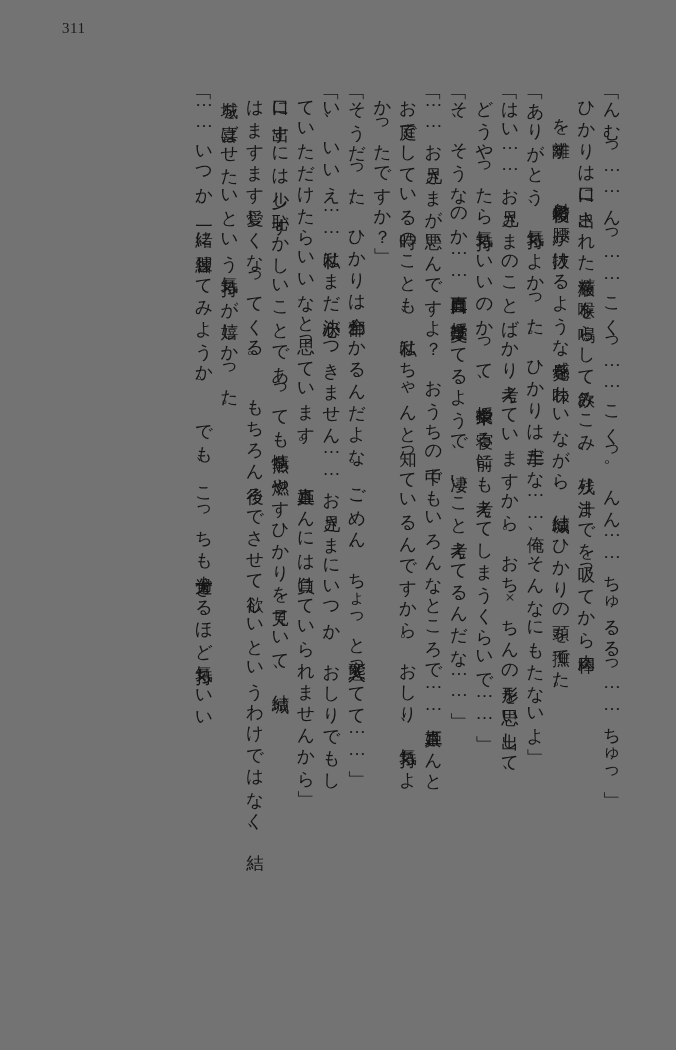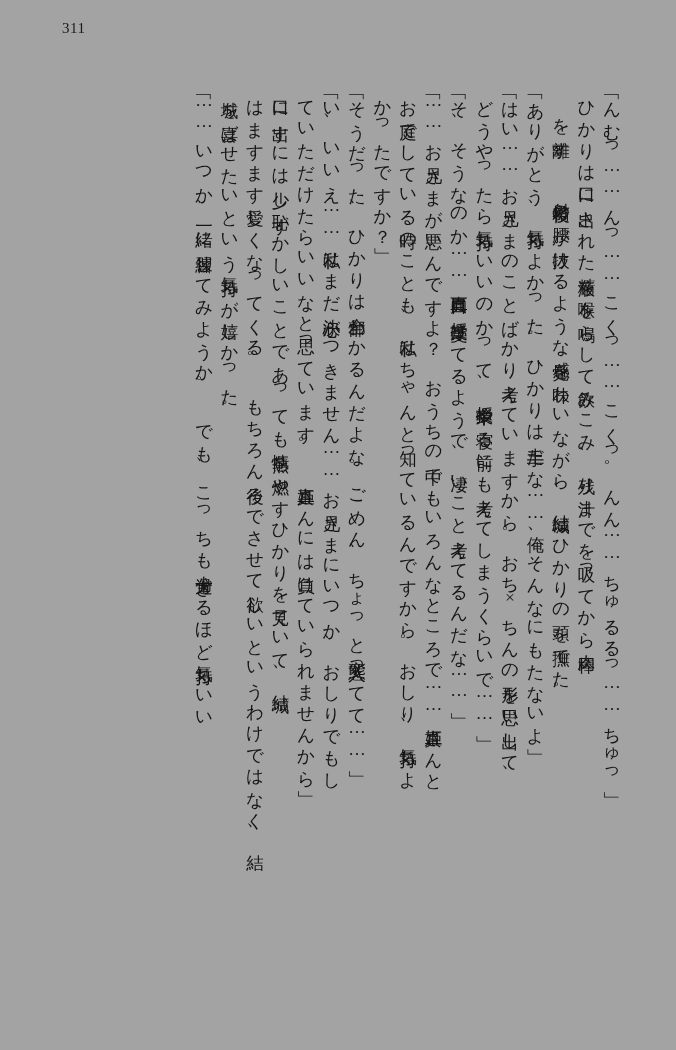--- a/index.html
+++ b/index.html
@@ -4,21 +4,21 @@
 <style>
   html, body {
     margin: 0;
     padding: 0;
     background: #ffffff;
   }
   #page {
     position: relative;
     width: 676px;
     height: 1050px;
-    background: #a3a3a3;
+    background: #737373;
     overflow: hidden;
     font-family: "Liberation Serif", "DejaVu Serif", serif;
     color: #111111;
   }
   
   #page-number {
     position: absolute;
     top: 20px;
     left: 62px;
     font-size: 15px;

